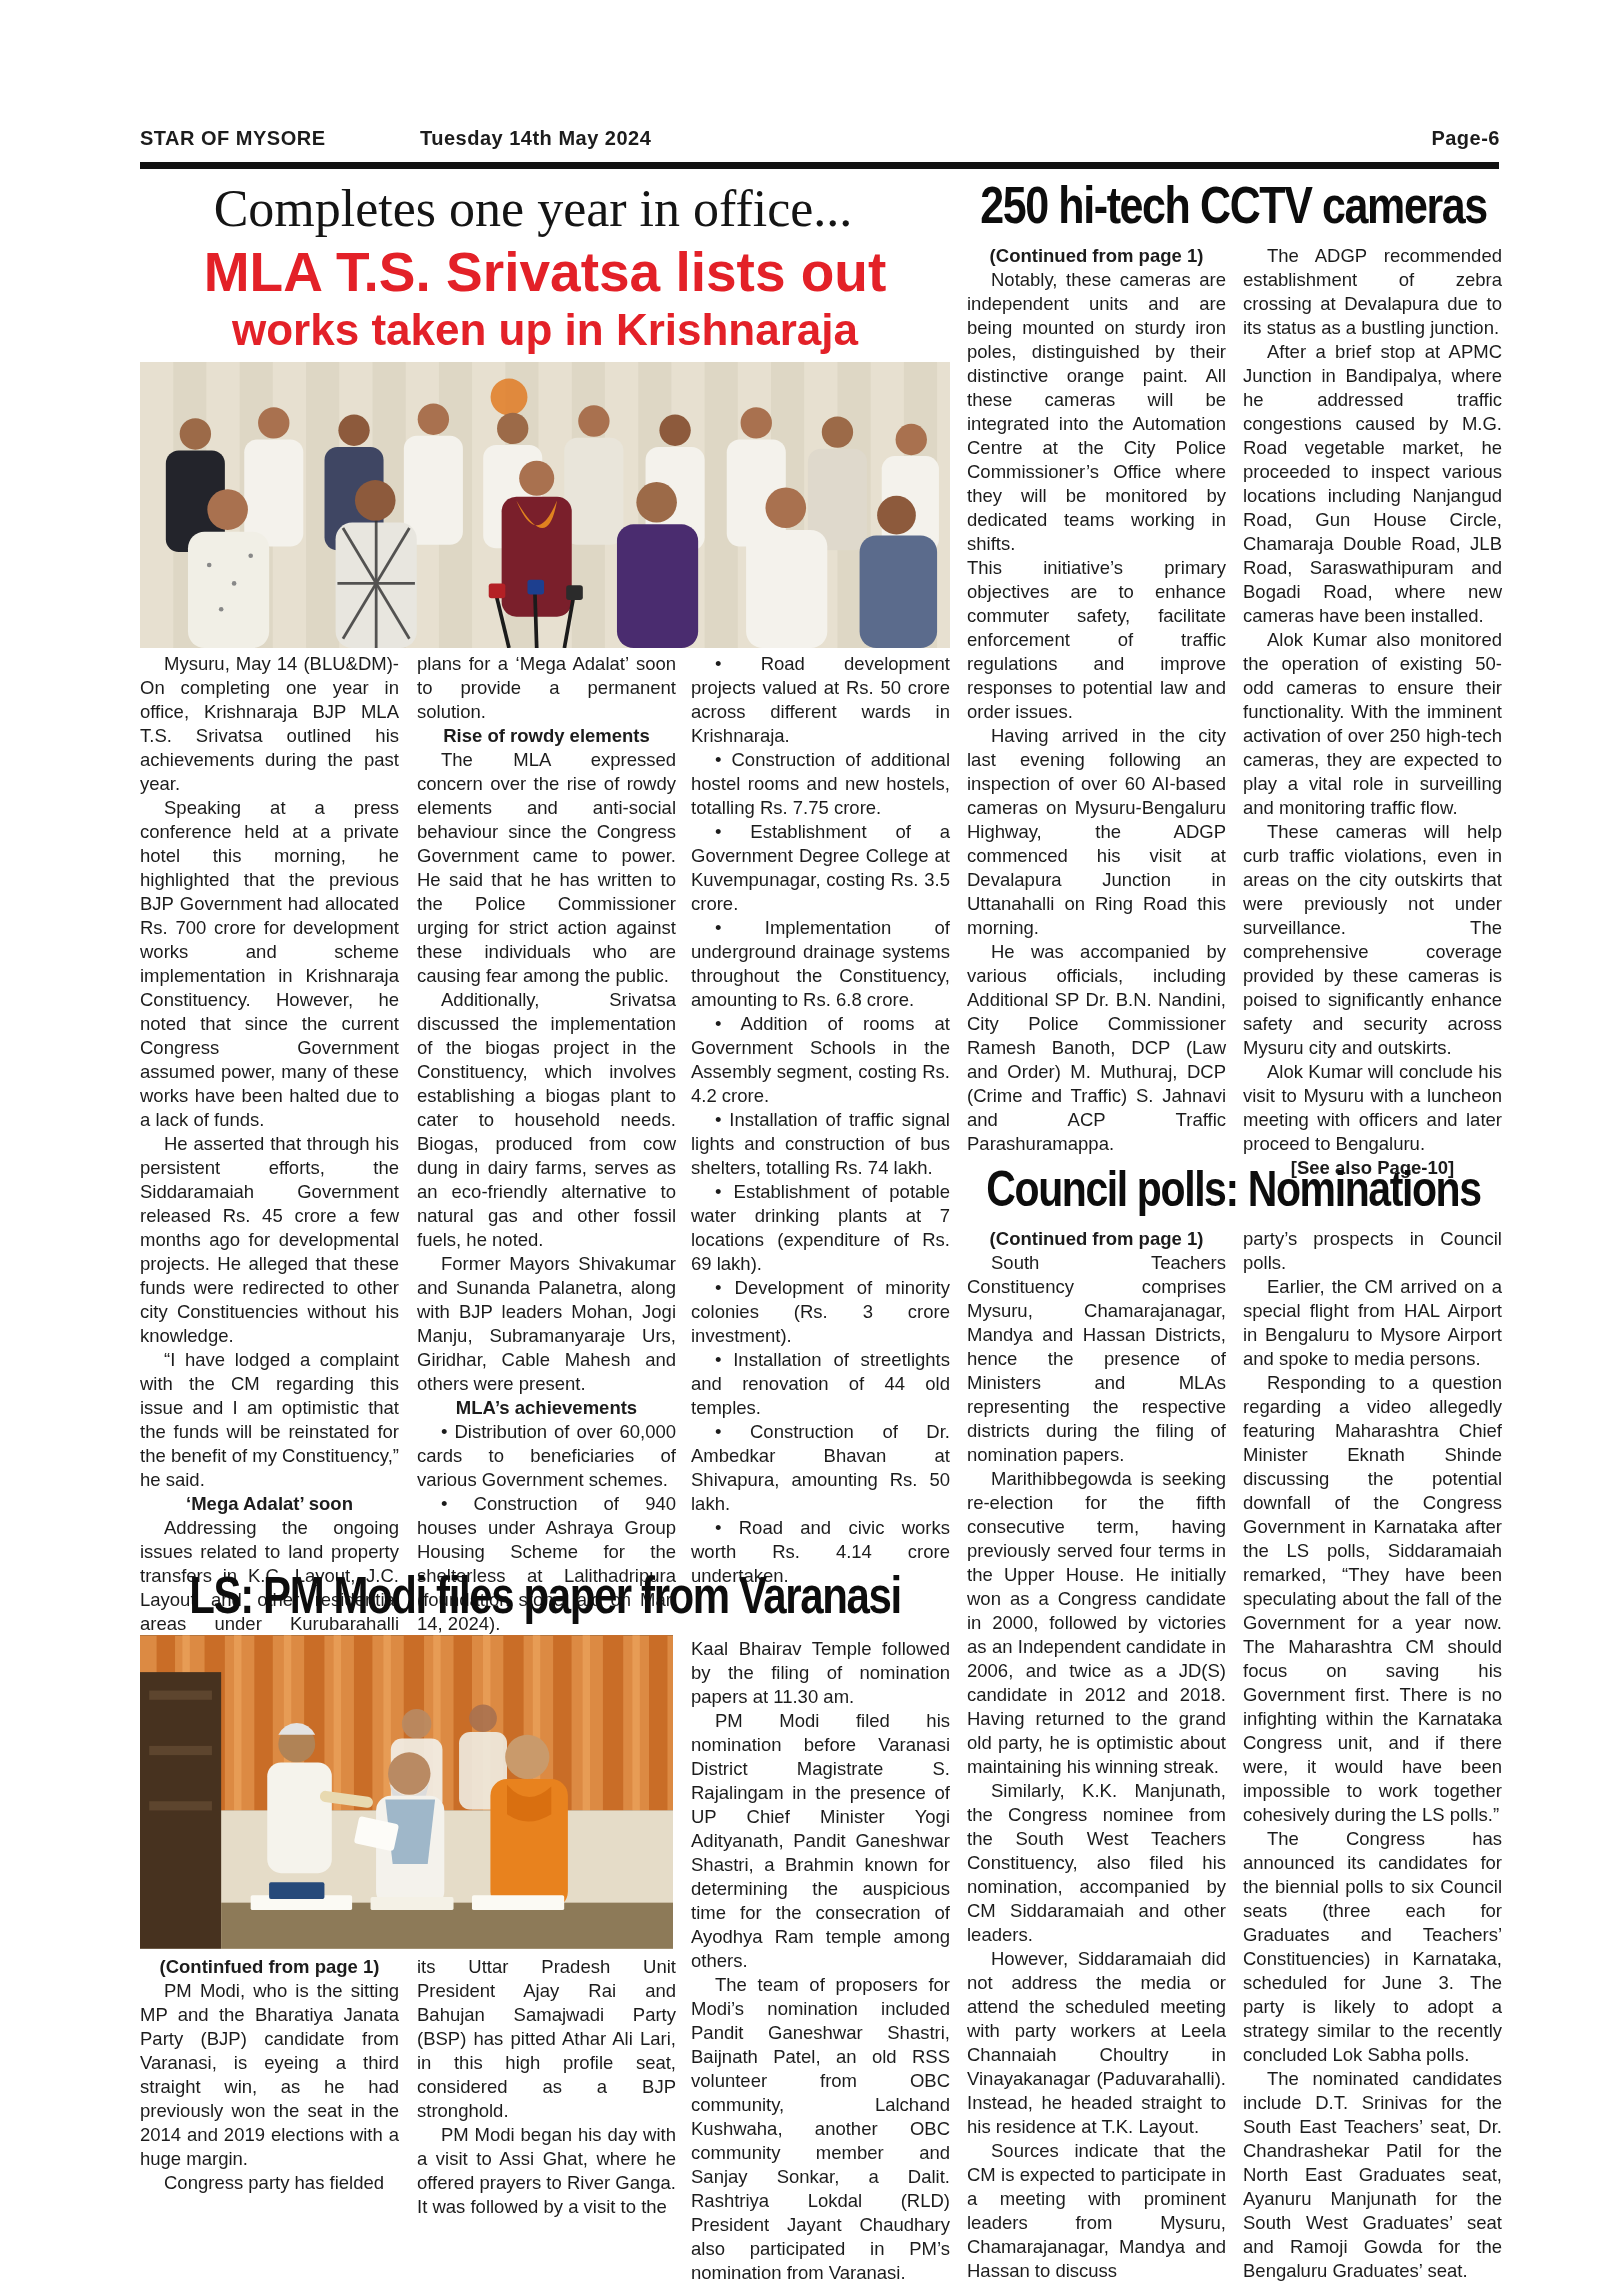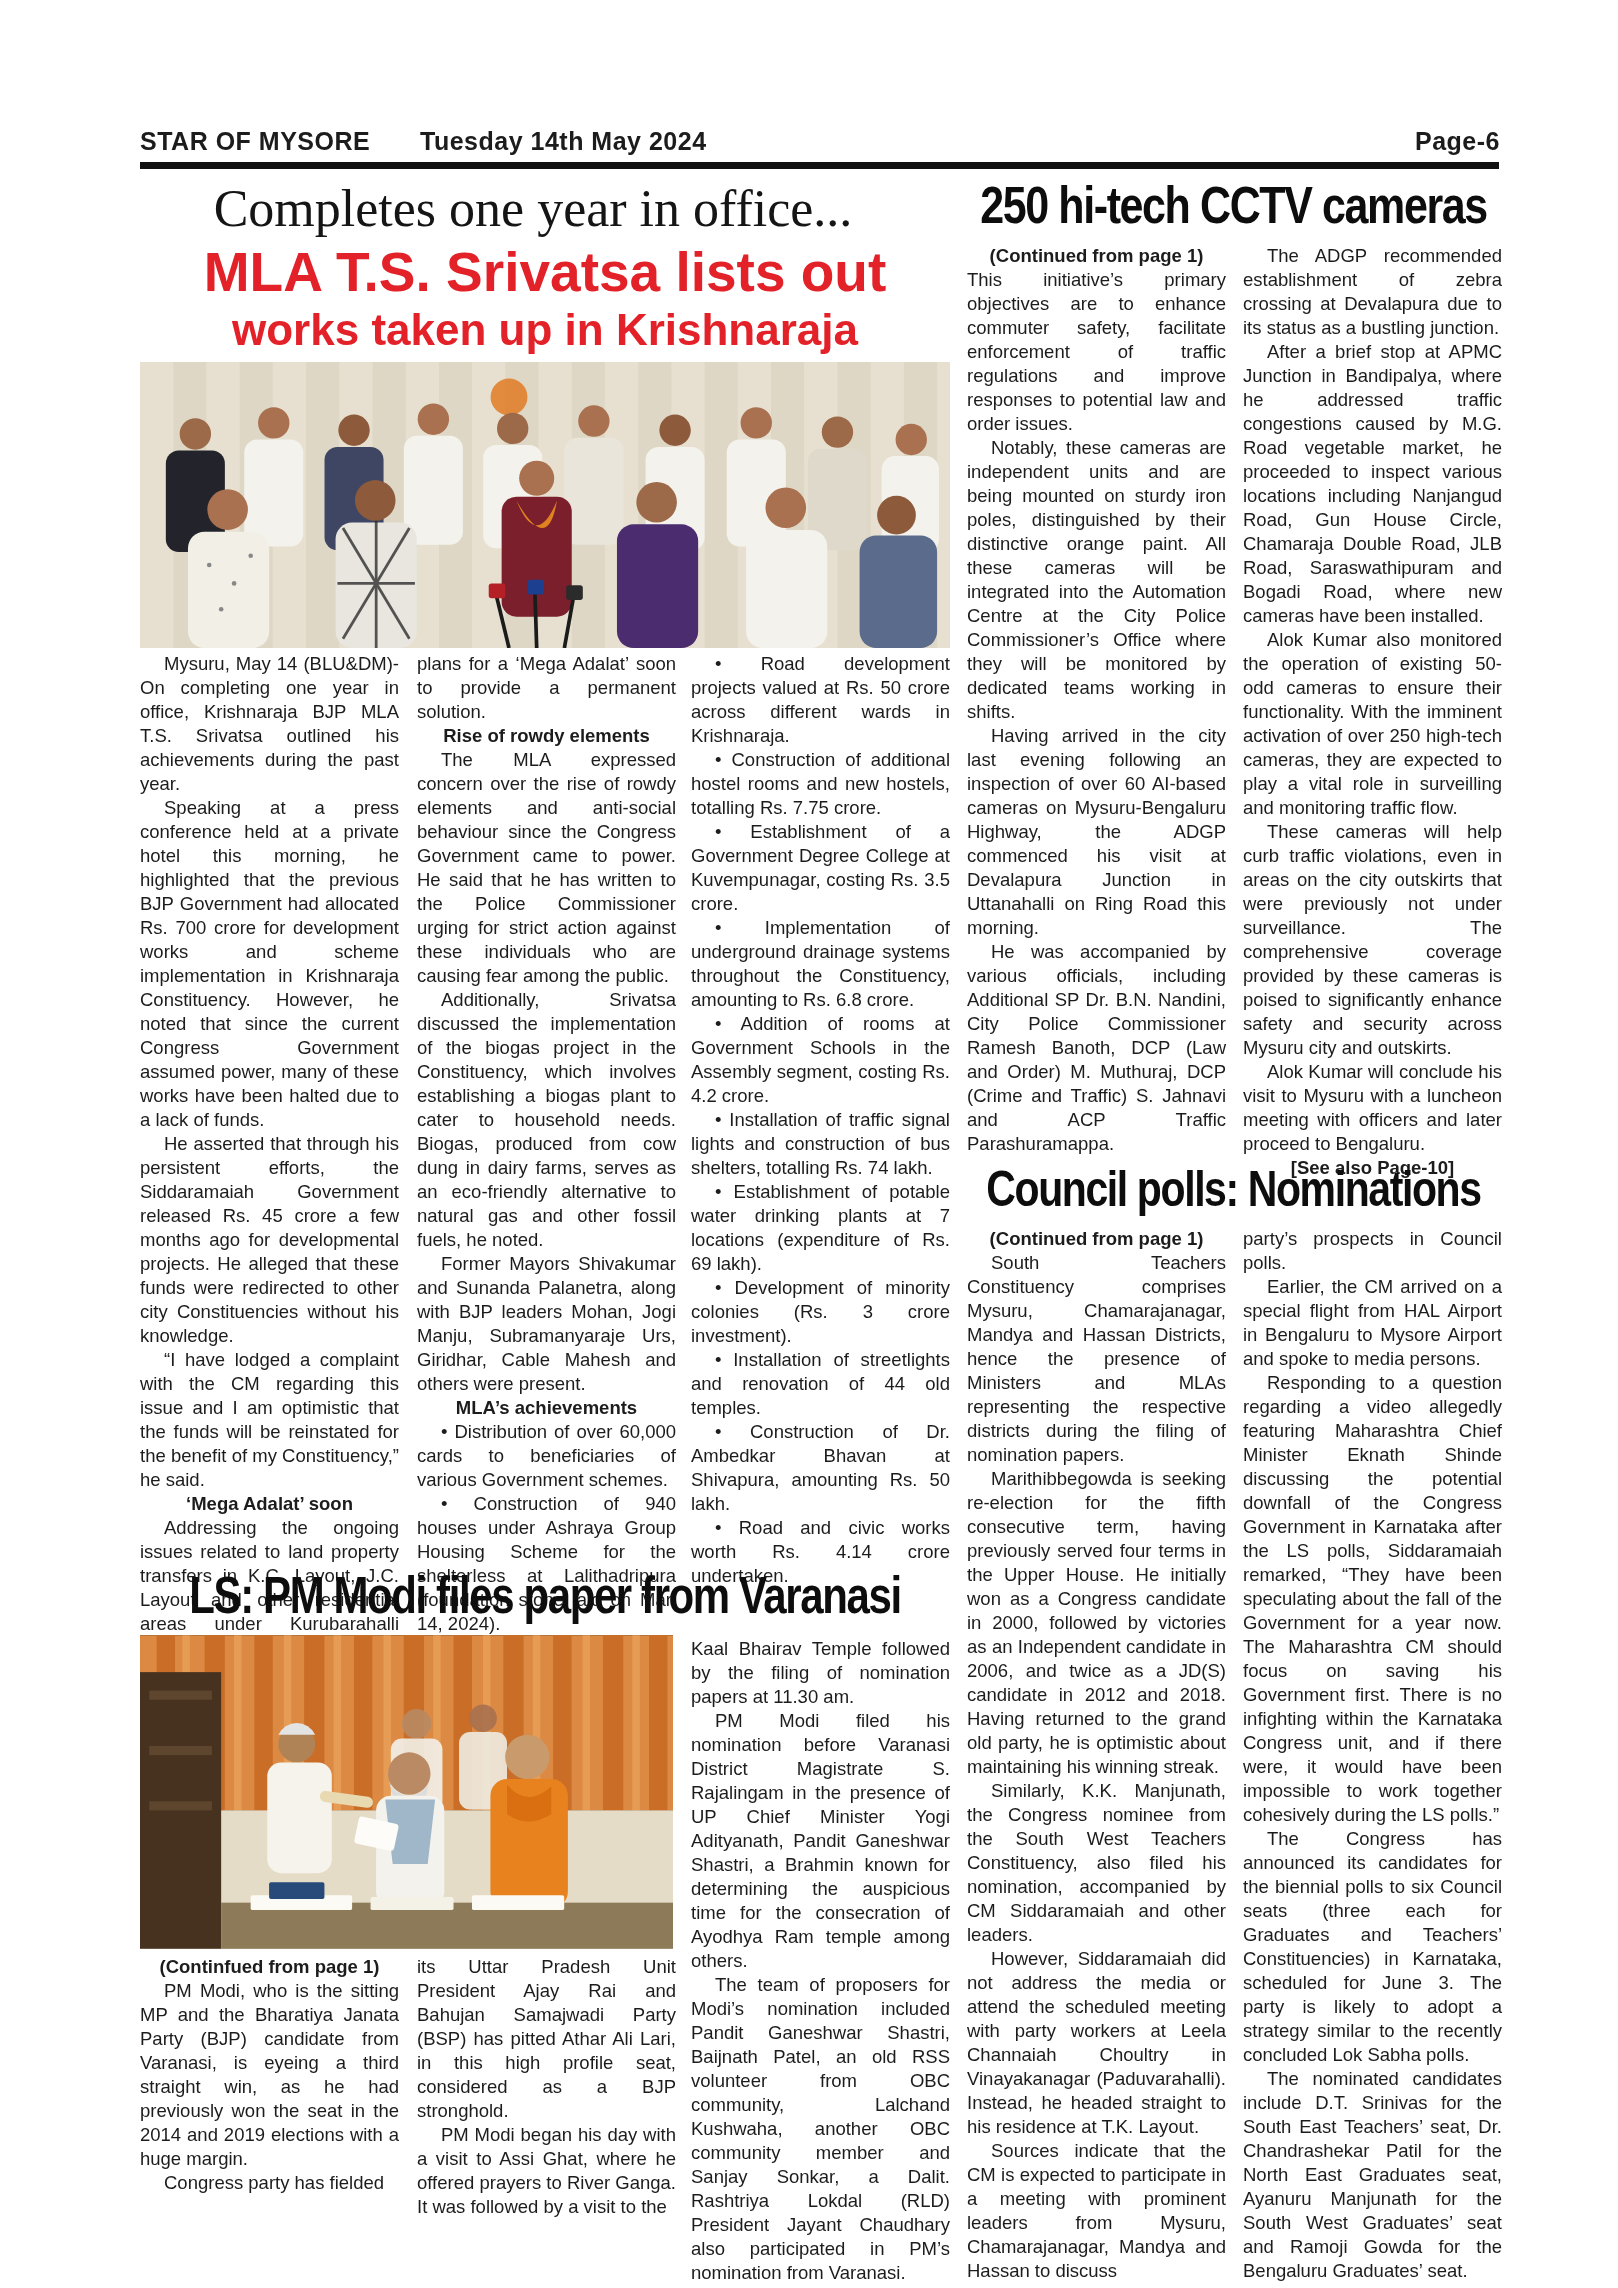--- a/index.html
+++ b/index.html
@@ -1,20 +1,20 @@
 <!DOCTYPE html>
 <html style="font-size:14.8px"><head>
 <meta charset="utf-8">
 <style>
   html,body{margin:0;padding:0;background:#9a9a9a;}
   .page{position:relative;width:1619px;height:2289px;background:#ffffff;margin:0 auto;overflow:hidden;
         font-family:"Liberation Sans",sans-serif;color:#1c1c1c;}
   .abs{position:absolute;}
   
-  .mast{font-weight:bold;font-size:25px;letter-spacing:0.5px;white-space:nowrap;}
+  .mast{font-weight:bold;font-size:20px;letter-spacing:0.5px;white-space:nowrap;}
   .rule{background:#111;}
   
   .kicker{font-family:"Liberation Serif",serif;font-size:52px;text-align:center;color:#151515;white-space:nowrap;}
   .redh1{font-weight:bold;font-size:55px;text-align:center;letter-spacing:0;white-space:nowrap;}
   .redh2{font-weight:bold;font-size:44px;text-align:center;white-space:nowrap;}
   .blackh{font-weight:bold;color:#0d0d0d;text-align:center;letter-spacing:-1.4px;
           transform:scaleY(1.22);transform-origin:top center;white-space:nowrap;}
   
   .col{line-height:24px;}
   .seg{font-size:18.5px;line-height:24px;margin:0;text-align:justify;text-indent:24px;color:#1c1c1c;}
@@ -178,22 +178,22 @@
       <p class="seg body">• Establishment of potable water drinking plants at 7 locations (expenditure of Rs. 69 lakh).</p>
       <p class="seg body">• Development of minority colonies (Rs. 3 crore investment).</p>
       <p class="seg body">• Installation of streetlights and renovation of 44 old temples.</p>
       <p class="seg body">• Construction of Dr. Ambedkar Bhavan at Shivapura, amounting Rs. 50 lakh.</p>
       <p class="seg body">• Road and civic works worth Rs. 4.14 crore undertaken.</p>
     </div>
 
   <div class="abs blackh" style="left:967px;top:175px;width:533px;font-size:43px;">250 hi-tech CCTV cameras</div>
   <div class="abs col" style="left:967px;top:244px;width:259px;">
       <p class="seg cont">(Continued from page 1)</p>
+      <p class="seg body">Notably, these cameras are independent units and are being mounted on sturdy iron poles, distinguished by their distinctive orange paint. All these cameras will be integrated into the Automation Centre at the City Police Commissioner’s Office where they will be monitored by dedicated teams working in shifts.</p>
       <p class="seg noind">This initiative’s primary objectives are to enhance commuter safety, facilitate enforcement of traffic regulations and improve responses to potential law and order issues.</p>
-      <p class="seg body">Notably, these cameras are independent units and are being mounted on sturdy iron poles, distinguished by their distinctive orange paint. All these cameras will be integrated into the Automation Centre at the City Police Commissioner’s Office where they will be monitored by dedicated teams working in shifts.</p>
       <p class="seg body">Having arrived in the city last evening following an inspection of over 60 AI-based cameras on Mysuru-Bengaluru Highway, the ADGP commenced his visit at Devalapura Junction in Uttanahalli on Ring Road this morning.</p>
       <p class="seg body">He was accompanied by various officials, including Additional SP Dr. B.N. Nandini, City Police Commissioner Ramesh Banoth, DCP (Law and Order) M. Muthuraj, DCP (Crime and Traffic) S. Jahnavi and ACP Traffic Parashuramappa.</p>
     </div>
   <div class="abs col" style="left:1243px;top:244px;width:259px;">
       <p class="seg body">The ADGP recommended establishment of zebra crossing at Devalapura due to its status as a bustling junction.</p>
       <p class="seg body">After a brief stop at APMC Junction in Bandipalya, where he addressed traffic congestions caused by M.G. Road vegetable market, he proceeded to inspect various locations including Nanjangud Road, Gun House Circle, Chamaraja Double Road, JLB Road, Saraswathipuram and Bogadi Road, where new cameras have been installed.</p>
       <p class="seg body">Alok Kumar also monitored the operation of existing 50-odd cameras to ensure their functionality. With the imminent activation of over 250 high-tech cameras, they are expected to play a vital role in surveilling and monitoring traffic flow.</p>
       <p class="seg body">These cameras will help curb traffic violations, even in areas on the city outskirts that were previously not under surveillance. The comprehensive coverage provided by these cameras is poised to significantly enhance safety and security across Mysuru city and outskirts.</p>
       <p class="seg body">Alok Kumar will conclude his visit to Mysuru with a luncheon meeting with officers and later proceed to Bengaluru.</p>
       <p class="seg see">[See also Page-10]</p>

